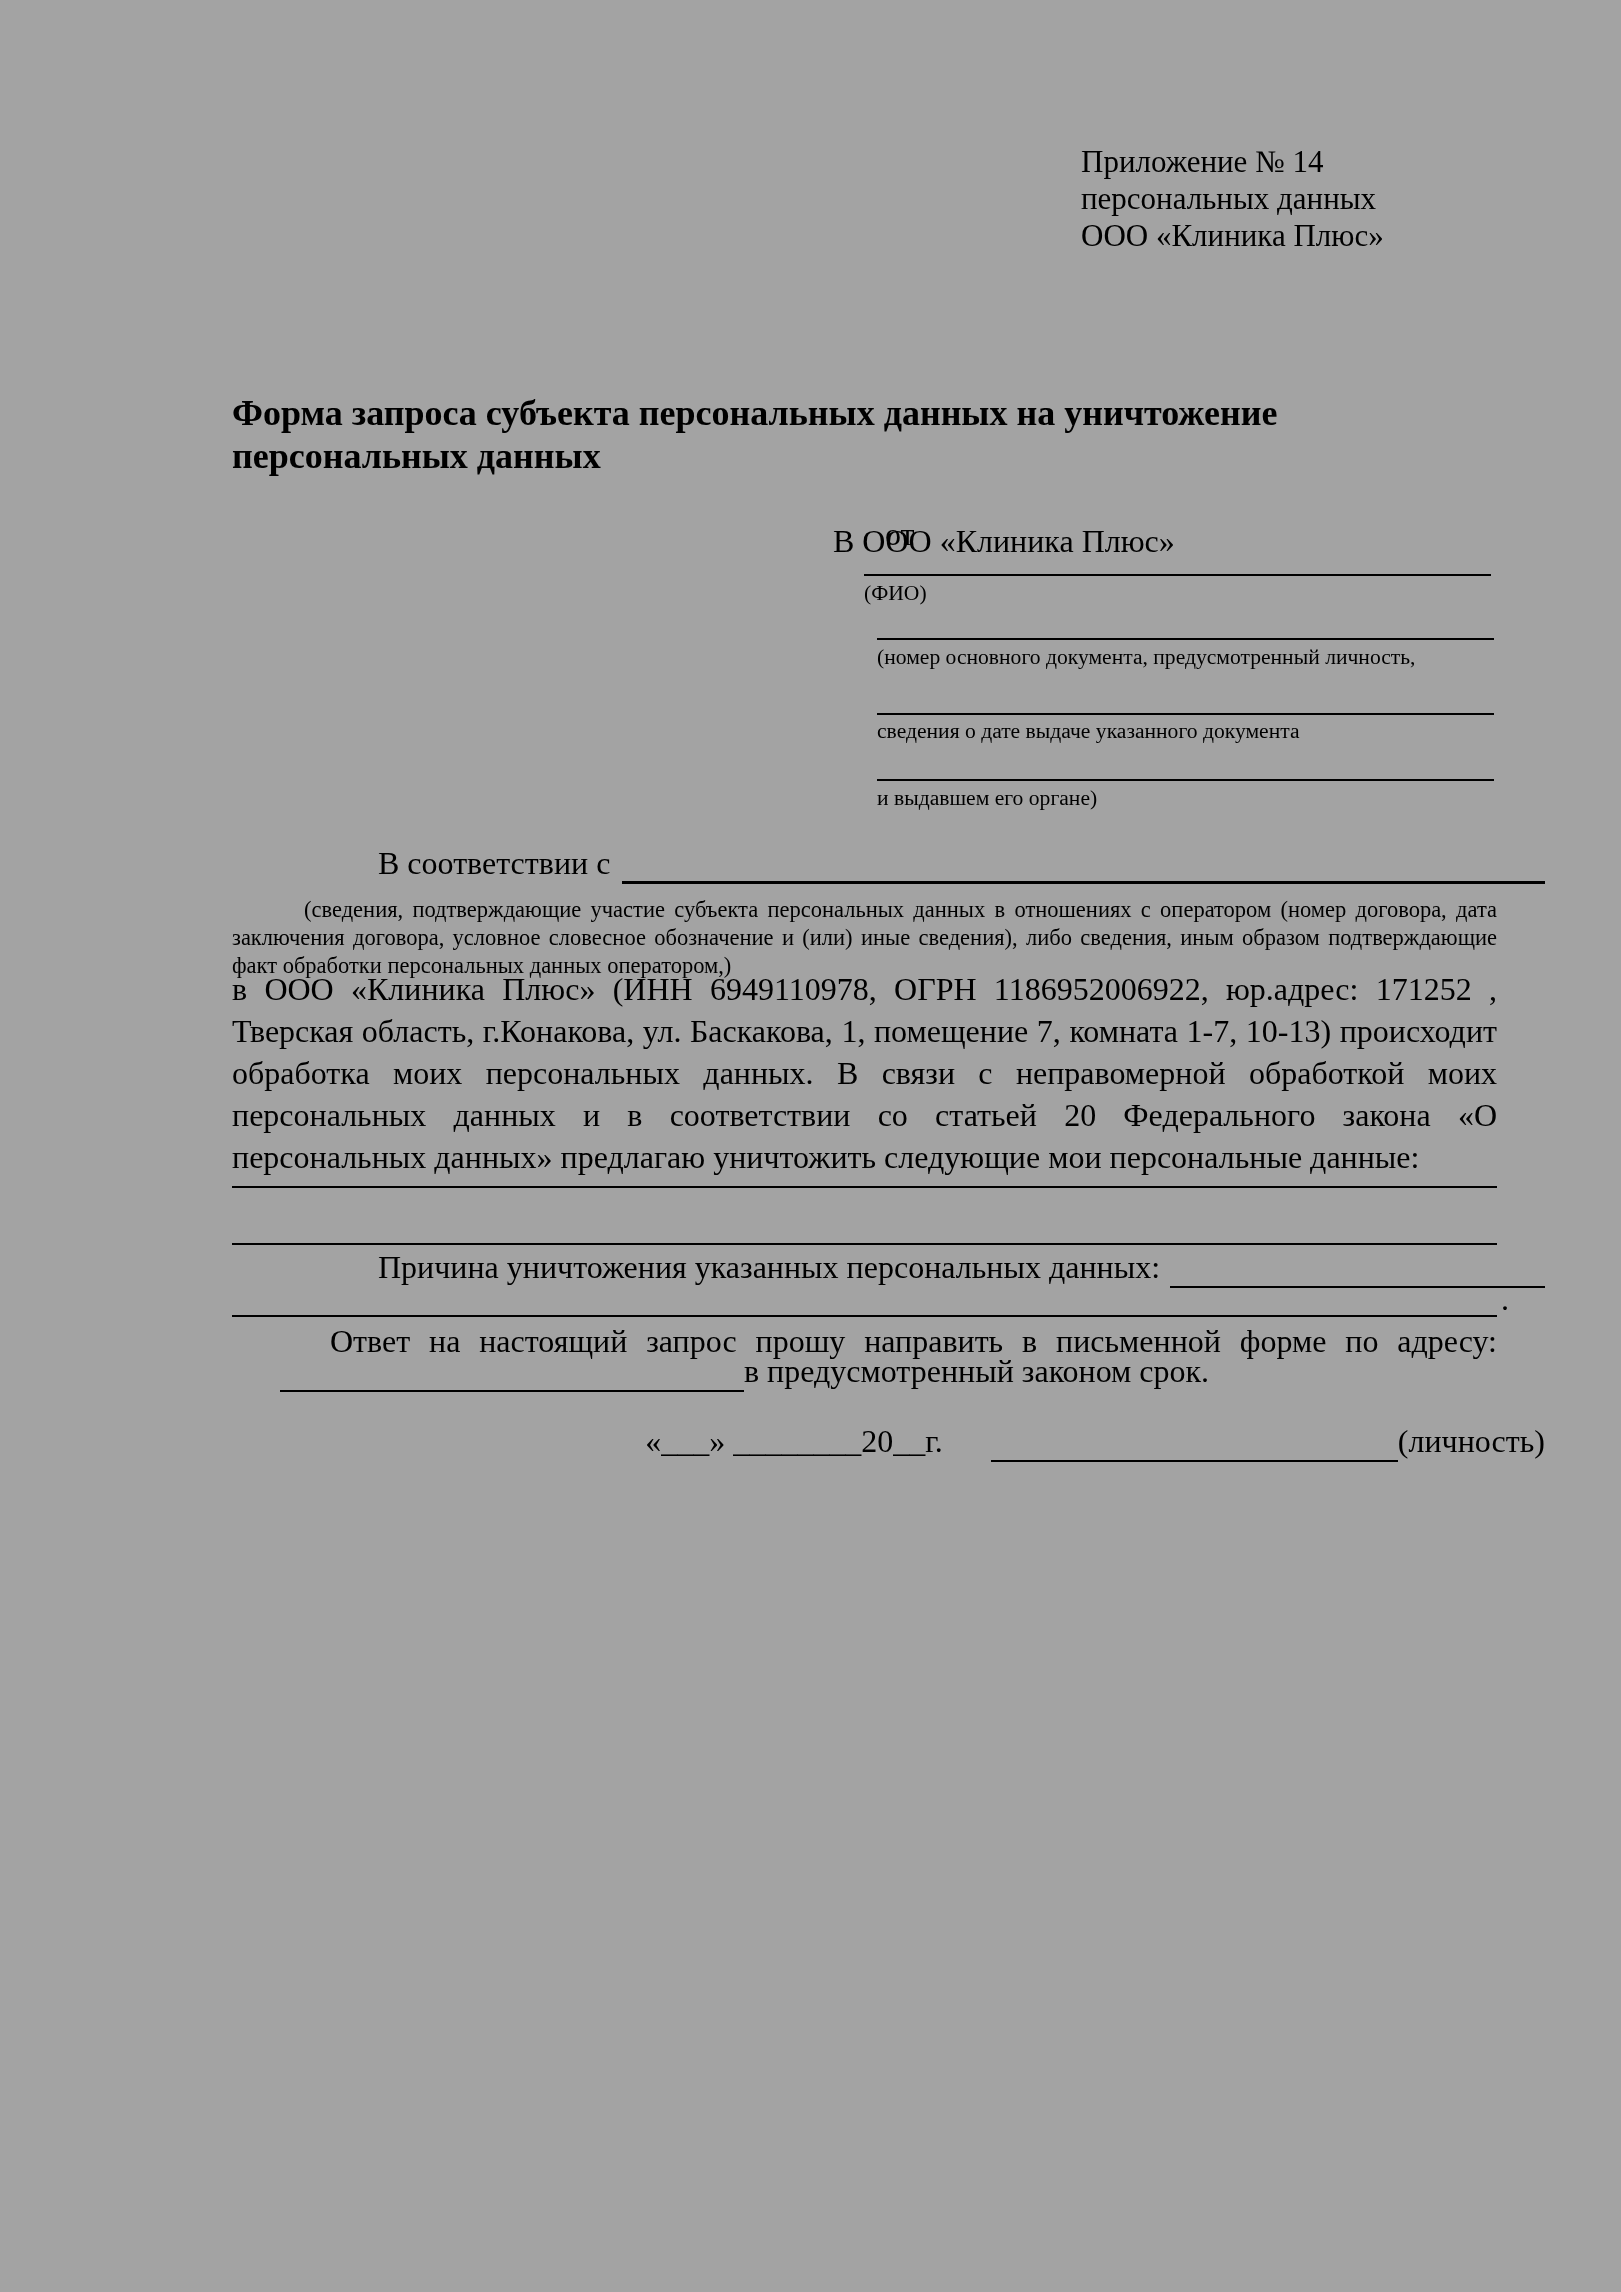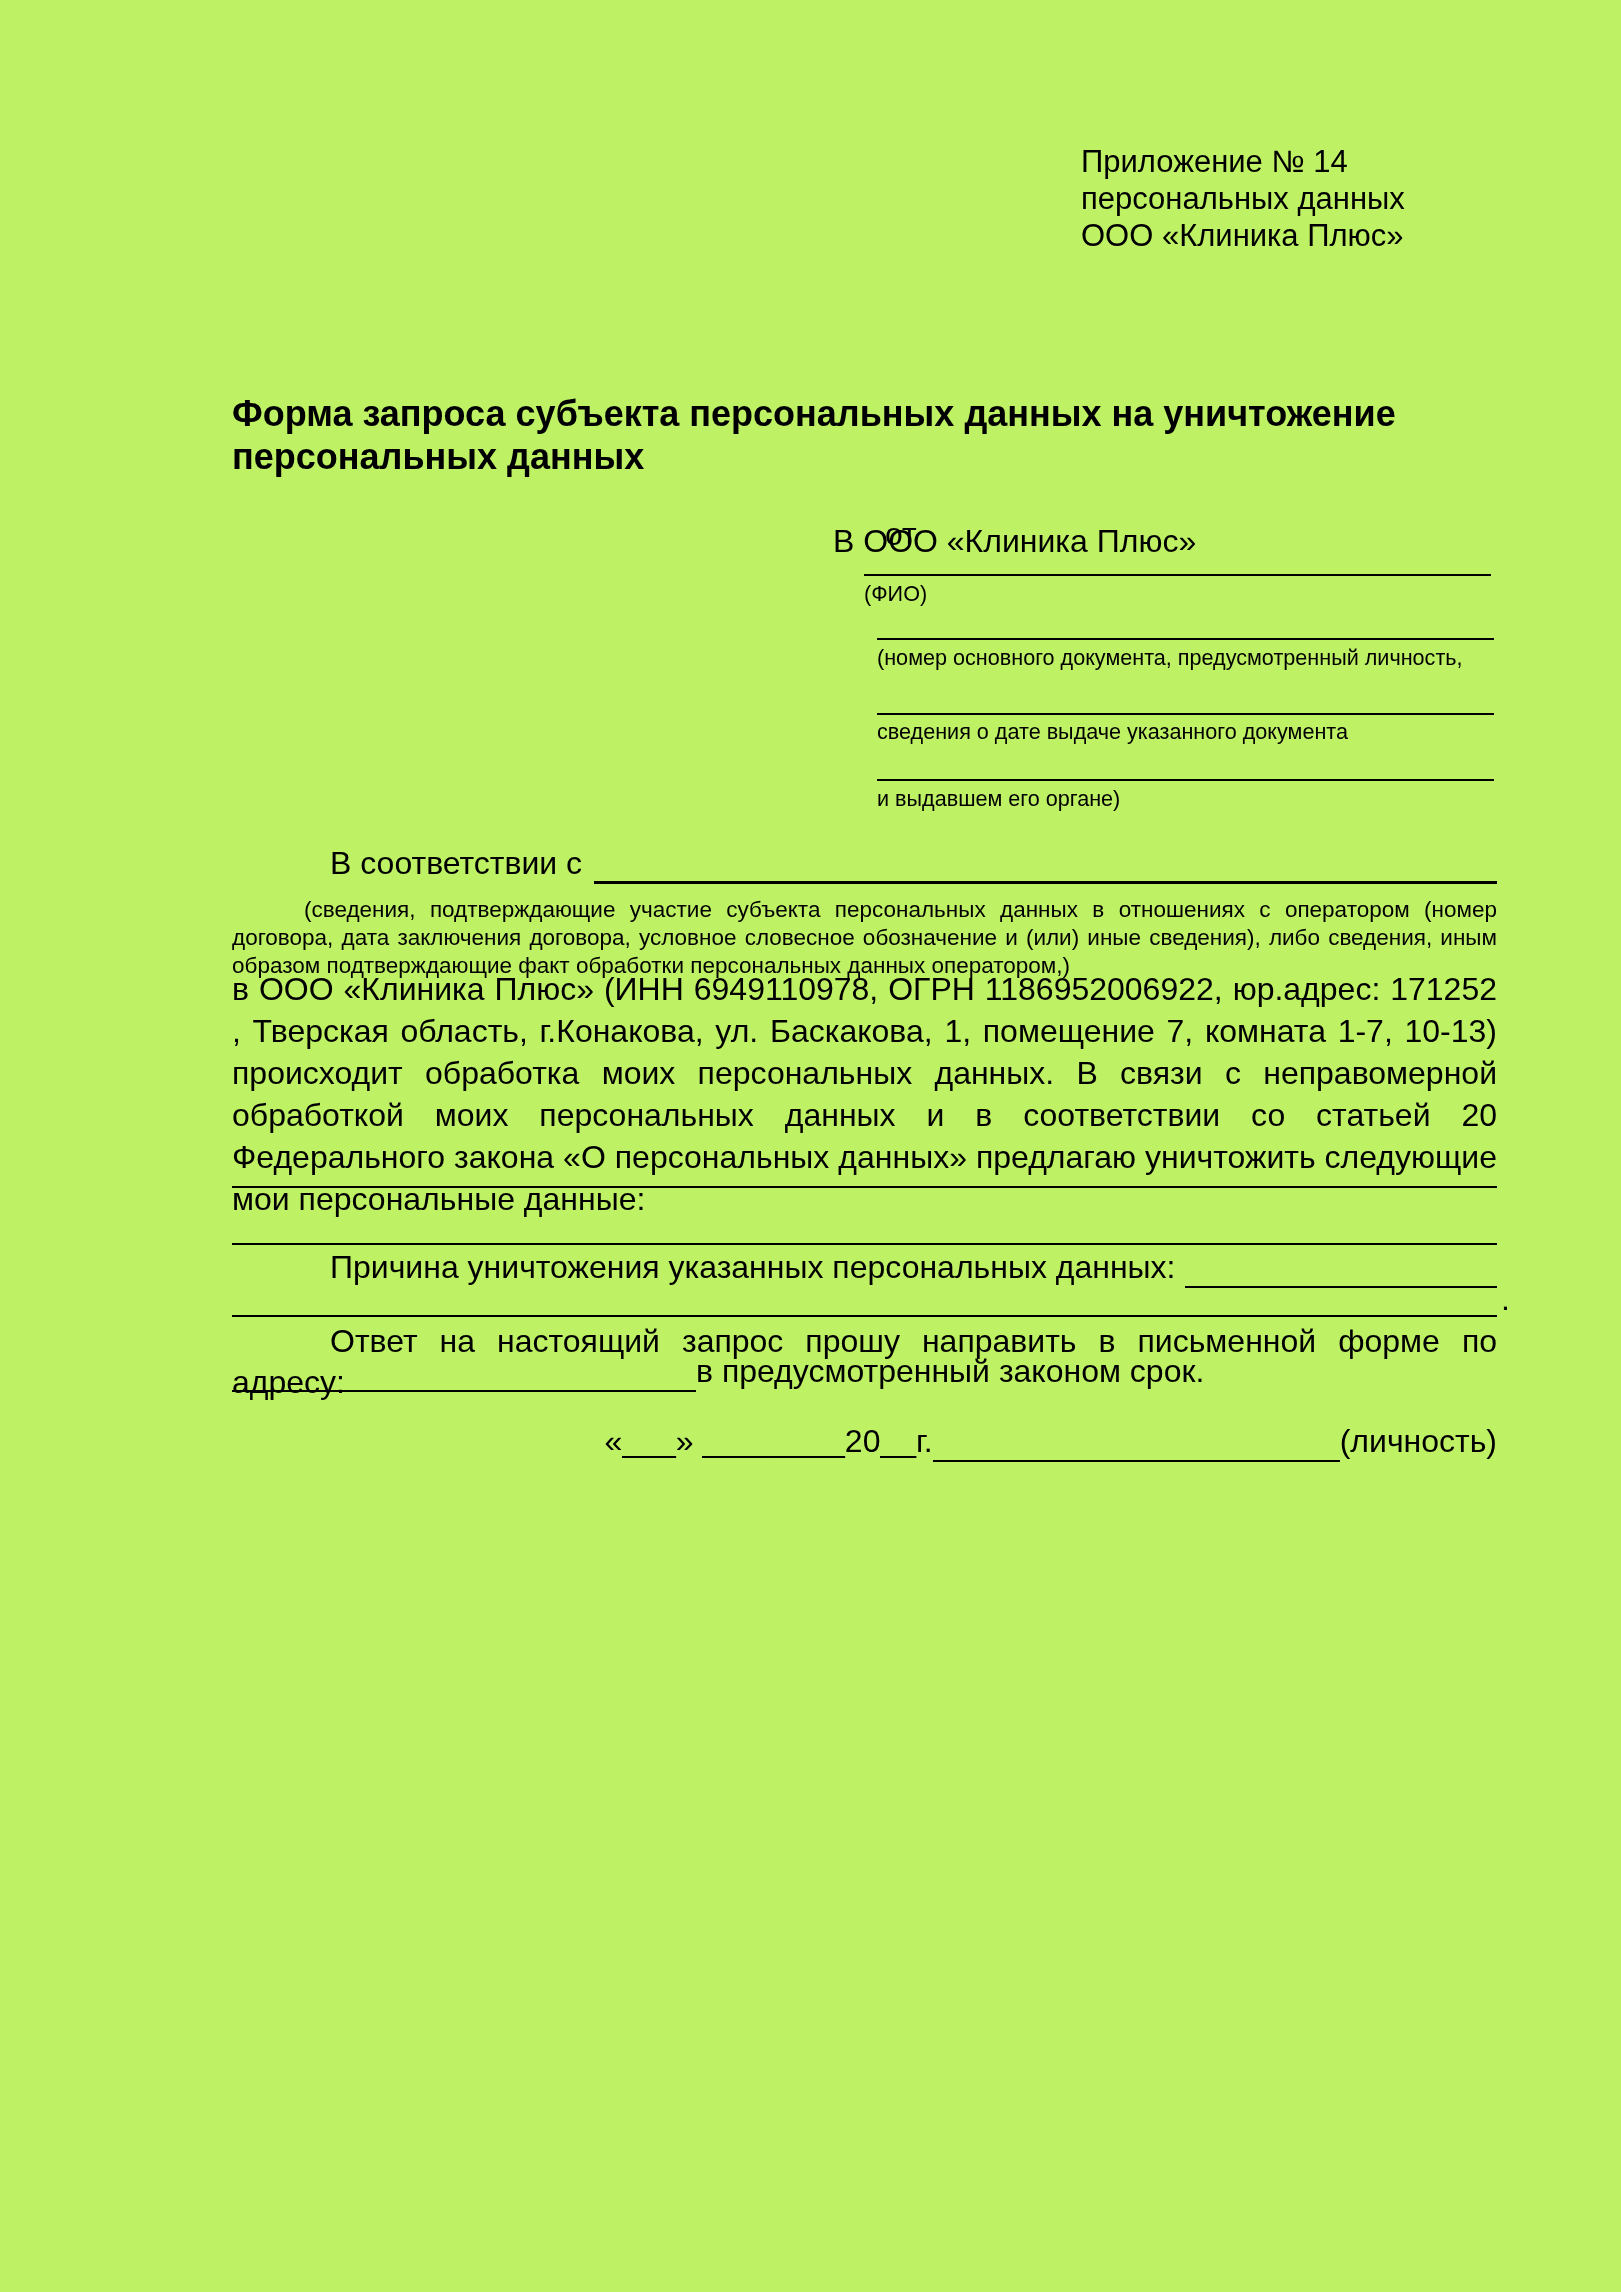--- a/index.html
+++ b/index.html
@@ -1,35 +1,35 @@
 <!DOCTYPE html>
 <html><head>
 <meta charset="utf-8">
 <style>
   html,body{margin:0;padding:0;background:#e8e8e8;}
   .page{
     position:relative;
     width:1621px;height:2293px;
-    background:#bef264;
-    font-family:Liberation Sans, sans-serif;
+    background:#a3a3a3;
+    font-family:Liberation Serif, serif;
     color:#000;
     overflow:hidden;
   }
   .abs{position:absolute;}
   .t33{font-size:32px;line-height:41px;}
   .t32{font-size:31px;line-height:37px;}
   .small{font-size:21.6px;line-height:27.4px;}
   .fine{font-size:22.5px;line-height:28px;}
   .title{font-size:36px;line-height:43px;font-weight:bold;}
   .just{text-align:justify;}
   .justlast{text-align:justify;text-align-last:justify;}
   .hline{height:0;border-top:2px solid #000;}
   .hline3{height:0;border-top:2.9px solid #000;}
   .cap{text-align:left;}
-  .row{display:flex;align-items:stretch;}
+  .row{display:flex;align-items:stretch;margin-left:48px;}
   .fill{flex:1 1 auto;border-bottom:2.9px solid #000;}
   .fill4{flex:1 1 auto;border-bottom:3.9px solid #000;}
   .fixedblank{border-bottom:2.9px solid #000;}
 </style>
 </head>
 <body>
 
 <div class="page">
 
   <div class="abs t32" style="left:1081px;top:143px;">

